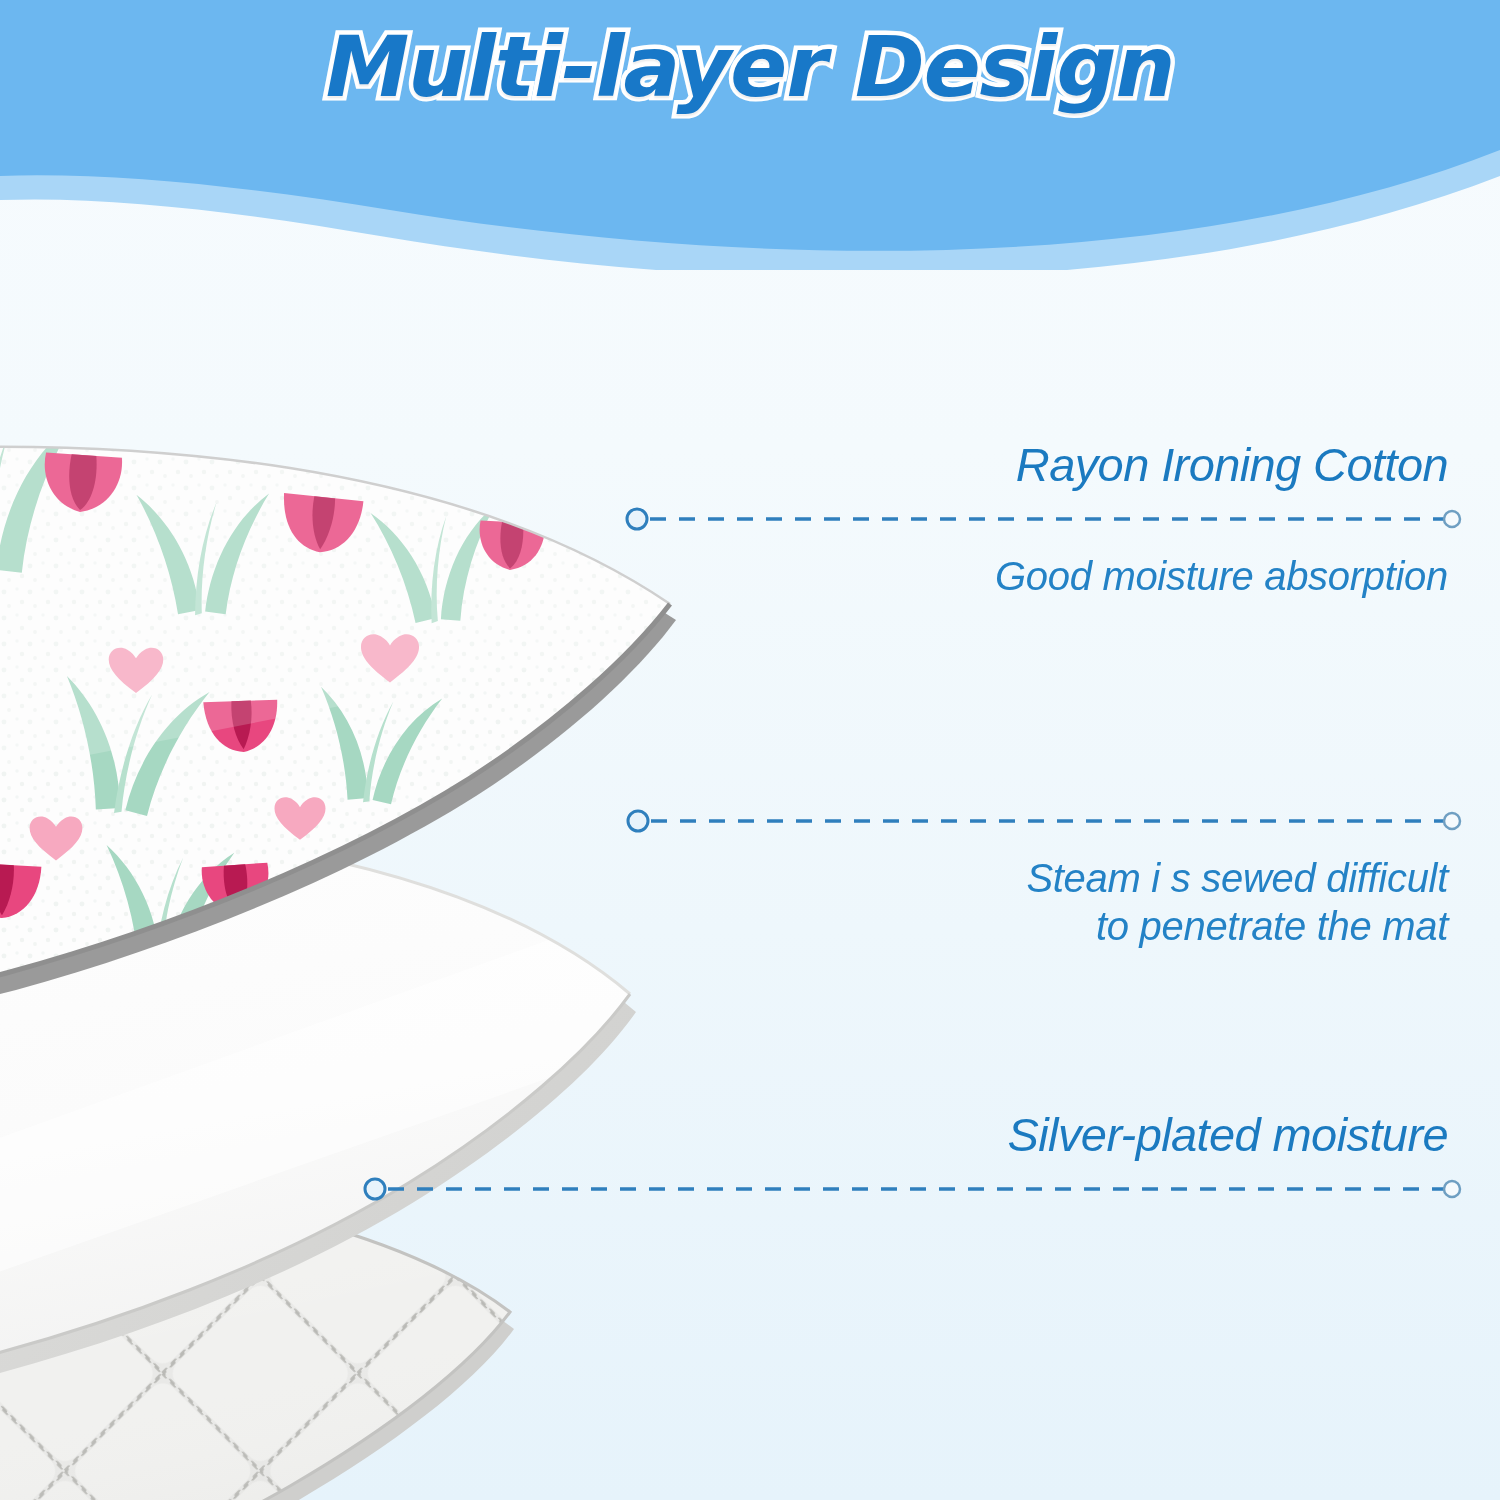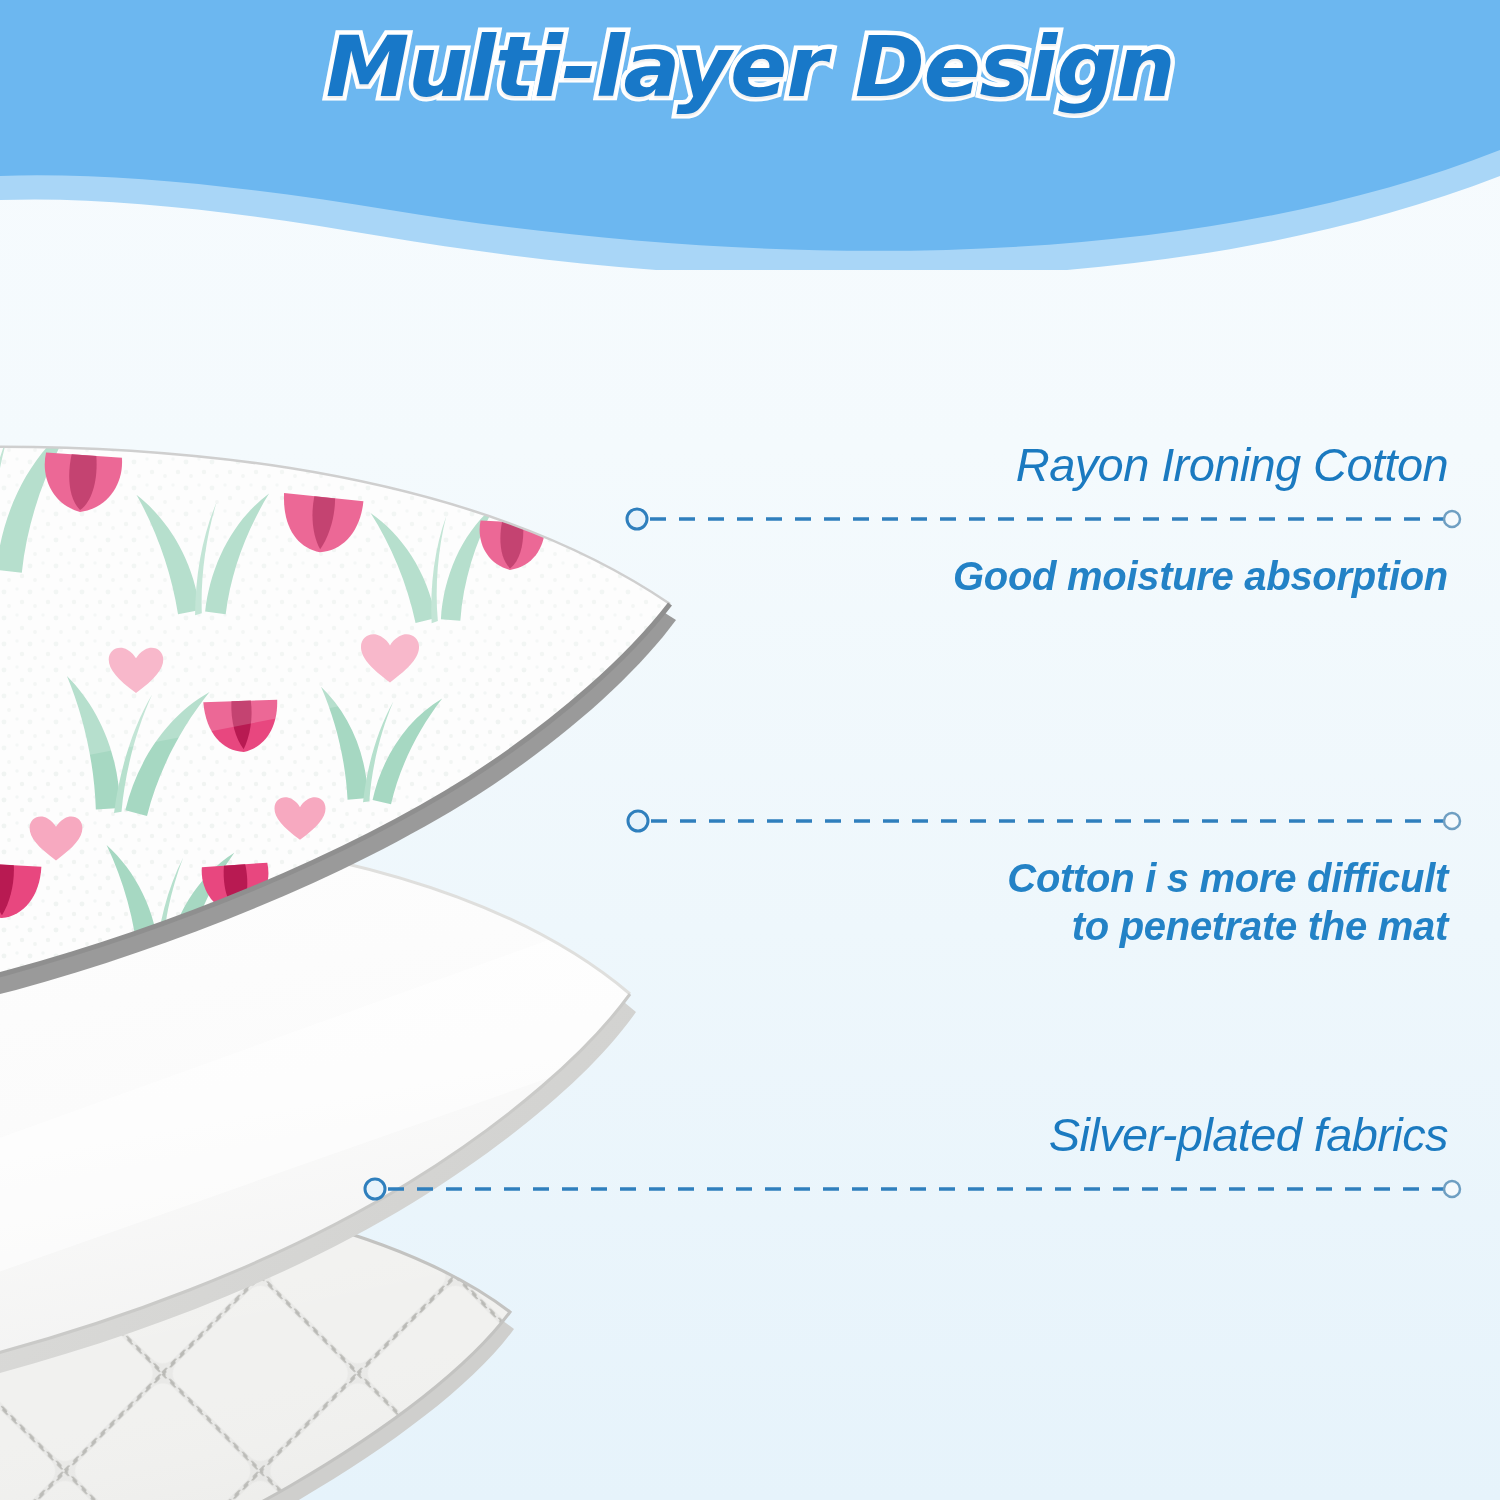--- a/index.html
+++ b/index.html
@@ -70,21 +70,21 @@
     font-style: italic;
     font-weight: 400;
     color: #1b7ac0;
     line-height: 1.06;
     white-space: nowrap;
     letter-spacing: -0.6px;
   }
   .callout-sub {
     font-size: 40px;
     font-style: italic;
-    font-weight: 700;
+    font-weight: 400;
     color: #2382c6;
     line-height: 1.20;
     letter-spacing: -0.3px;
     margin-top: 16px;
   }
   .callout-sub div { white-space: nowrap; }
 
   
   #leader-layer {
     position: absolute;
@@ -360,22 +360,22 @@
     <div class="callout-title">Rayon Ironing Cotton</div>
   </div>
   <div class="callout" style="left:700px; top:536px; width:760px;">
     <div class="callout-sub">
       <div>Good moisture absorption</div>
     </div>
   </div>
 
   <div class="callout" style="left:700px; top:838px; width:760px;">
     <div class="callout-sub">
-      <div>Cotton i s more difficult</div>
+      <div>Steam i s sewed difficult</div>
       <div>to penetrate the mat</div>
     </div>
   </div>
 
   <div class="callout" style="left:640px; top:1110px; width:820px;">
-    <div class="callout-title">Silver-plated fabrics</div>
+    <div class="callout-title">Silver-plated moisture</div>
   </div>
 
 </div>
 
 </body></html>

